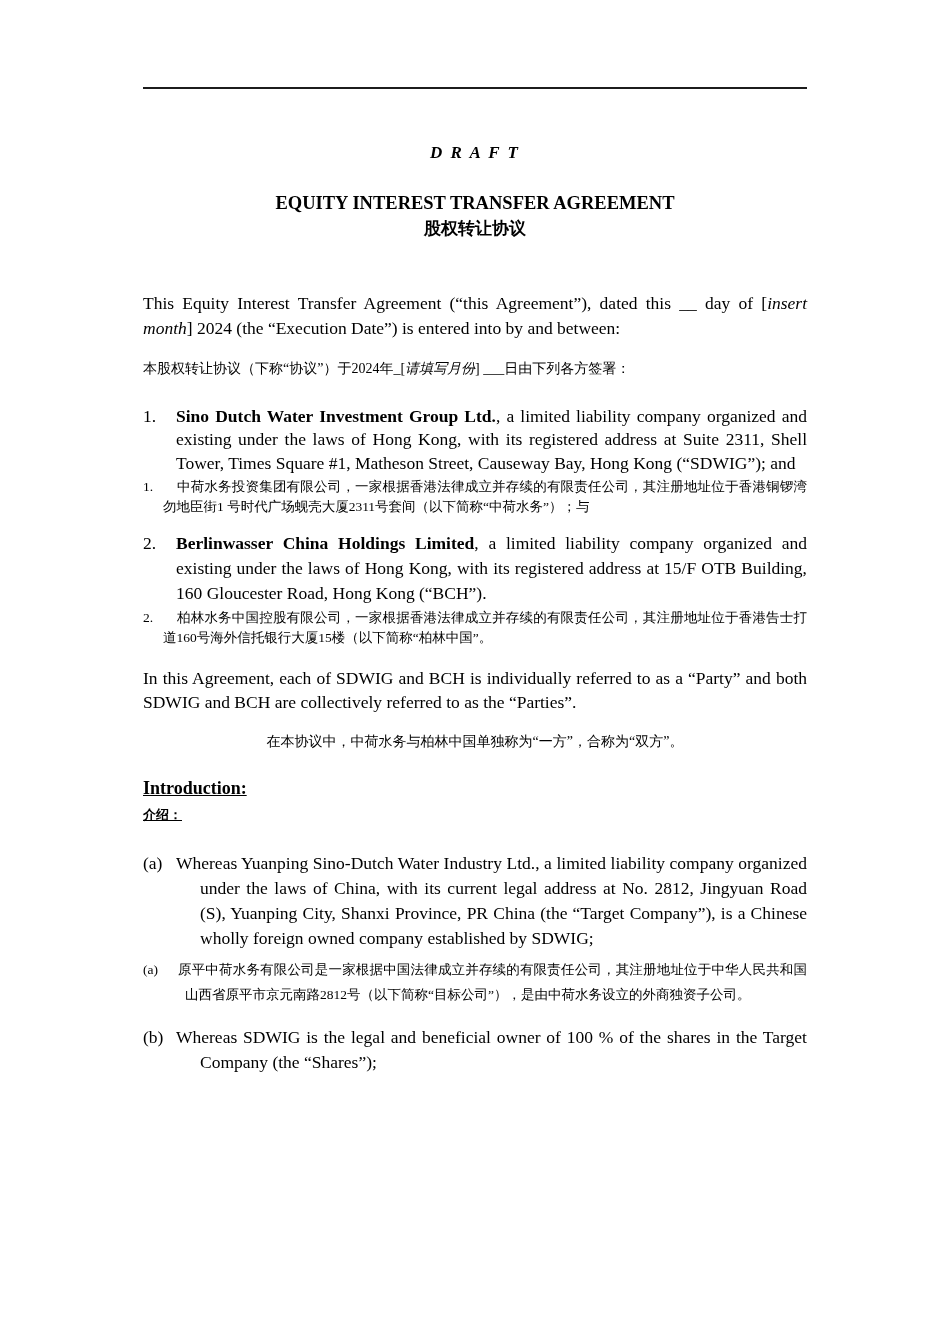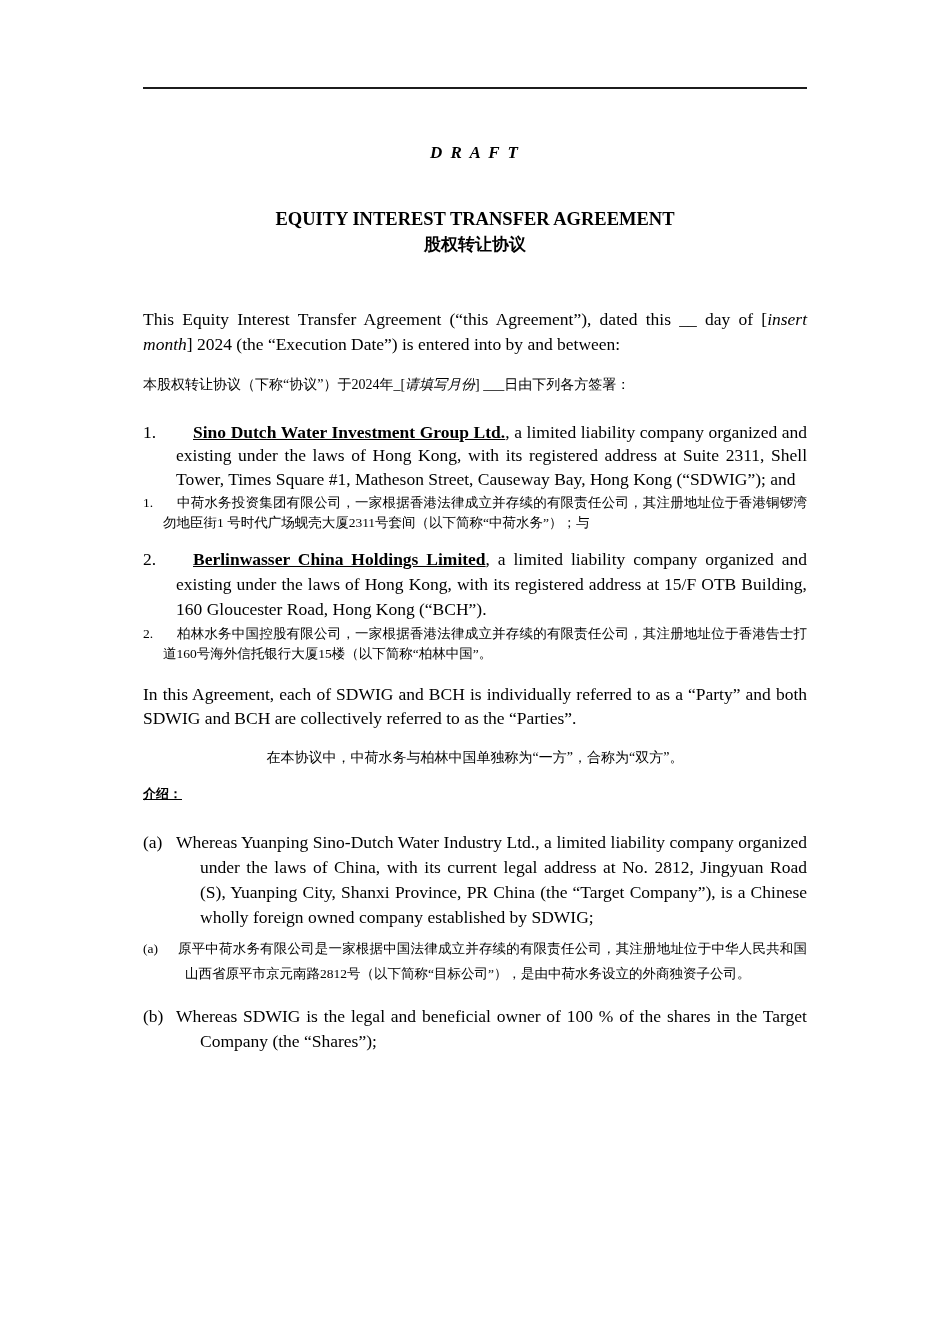--- a/index.html
+++ b/index.html
@@ -30,21 +30,21 @@
     margin-top: 53px;
     text-align: center;
     font-weight: bold;
     font-style: italic;
     font-size: 17px;
     line-height: 21px;
     letter-spacing: 2px;
     font-family: Liberation Serif, serif;
   }
   .title-en {
-    margin-top: 44px;
+    margin-top: 28px;
     text-align: center;
     font-weight: bold;
     font-size: 18.5px;
     line-height: 25px;
   }
   .title-cn {
     text-align: center;
     font-weight: bold;
     font-size: 17px;
     line-height: 25px;
@@ -124,22 +124,20 @@
     padding-left: 42px;
     text-indent: -7px;
     font-size: 13.5px;
     line-height: 25px;
     text-align: justify;
     margin-top: 6px;
   }
   .recital-cn .marker { font-size: 13.5px; }
   .party-name {
     font-weight: bold;
-    text-decoration: underline;
-    margin-left: 17px;
   }
   i { font-style: italic; }
 </style>
 </head>
 <body>
 
 <div class="page">
 
   <div class="header-rule"></div>
 
@@ -162,20 +160,21 @@
   <div class="numbered-en item-2">
     <span class="marker">2.</span><span class="party-name">Berlinwasser China Holdings Limited</span><span>, a limited liability company organized and existing under the laws of Hong Kong, with its registered address at 15/F OTB Building, 160 Gloucester Road, Hong Kong (“BCH”).</span>
   </div>
   <div class="numbered-cn">
     <span class="marker">2.</span><span>柏林水务中国控股有限公司，一家根据香港法律成立并存续的有限责任公司，其注册地址位于香港告士打道160号海外信托银行大厦15楼（以下简称“柏林中国”。</span>
   </div>
 
   <p class="parties-en">In this Agreement, each of SDWIG and BCH is individually referred to as a “Party” and both SDWIG and BCH are collectively referred to as the “Parties”.</p>
   <p class="parties-cn">在本协议中，中荷水务与柏林中国单独称为“一方”，合称为“双方”。</p>
 
+  <div class="heading-en">Introduction:</div>
   <div class="heading-cn">介绍：</div>
 
   <div class="recital-en">
     <span class="marker">(a)</span><span>Whereas Yuanping Sino-Dutch Water Industry Ltd., a limited liability company organized under the laws of China, with its current legal address at No. 2812, Jingyuan Road (S), Yuanping City, Shanxi Province, PR China (the “Target Company”), is a Chinese wholly foreign owned company established by SDWIG;</span>
   </div>
   <div class="recital-cn">
     <span class="marker">(a)</span><span>原平中荷水务有限公司是一家根据中国法律成立并存续的有限责任公司，其注册地址位于中华人民共和国山西省原平市京元南路2812号（以下简称“目标公司”），是由中荷水务设立的外商独资子公司。</span>
   </div>
 
   <div class="recital-en item-b">

